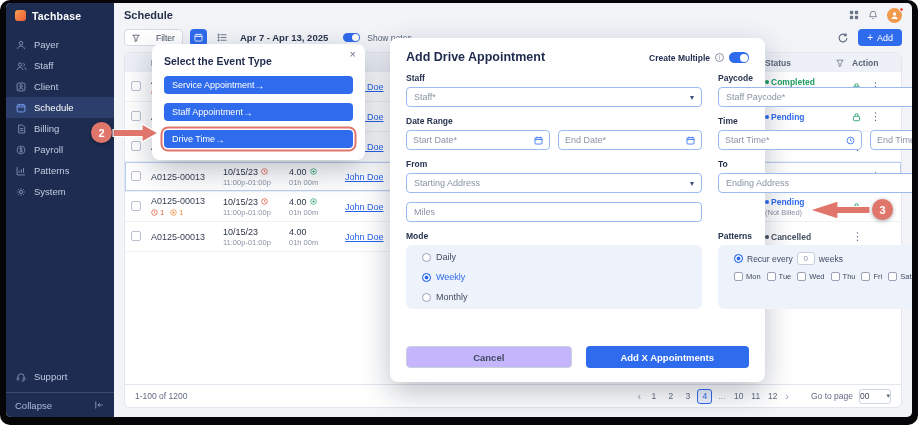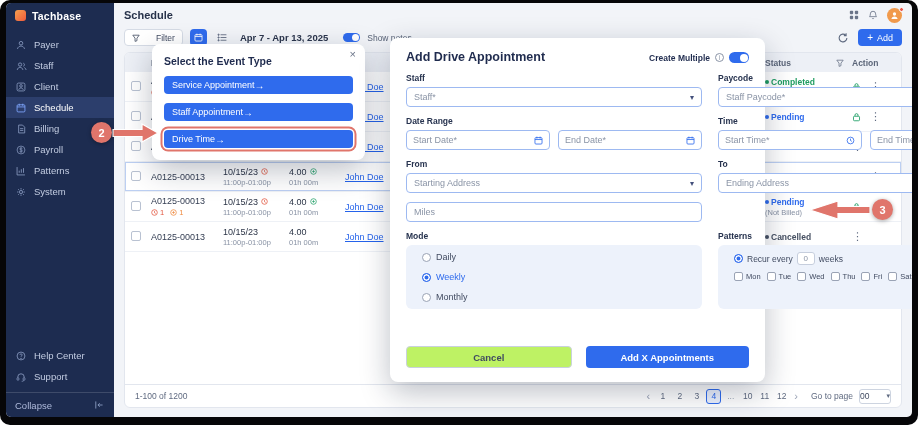--- a/index.html
+++ b/index.html
@@ -74,21 +74,21 @@
   .st-dark .stline{color:var(--status-cancelled,#465062)}
   .kebab{font-size:11px;color:#5f6a80;cursor:pointer;line-height:1}
   .lock{display:flex;cursor:pointer}
 
   .card-footer{display:flex;align-items:center;height:23px;border-top:1px solid #e2e6ee;padding:0 10px;font-size:8.5px;color:#5f6a80;flex-shrink:0}
   .pager{margin-left:auto;display:flex;align-items:center;gap:2px}
   .pg{min-width:15px;height:15px;padding:0 2px;display:flex;align-items:center;justify-content:center;border-radius:3px;font-size:8.5px;color:#5f6a80;cursor:pointer}
   .pg.active{border:1px solid var(--accent,#2f6bed);color:var(--accent,#2f6bed);background:#ecf2ff}
   .pg.dots{cursor:default;color:#9aa3b5}
   .pchev{color:#9aa3b5;font-size:11px;padding:0 3px;cursor:pointer}
-  .goto-label{margin:0 4px 0 8px}
+  .goto-label{margin:0 4px 0 17px}
   .goto-select{display:flex;align-items:center;justify-content:space-between;width:32px;height:15px;border:1px solid #cdd4e0;border-radius:3px;padding:0 0;font-size:8.5px;color:#414b61;cursor:pointer}
   .caret{font-size:7px;color:#5f6a80}
 
   
   .modal{position:absolute;background:#fff;border-radius:8px;box-shadow:0 10px 30px rgba(15,25,50,.28);z-index:20}
   .modal-event{left:146px;top:41px;width:213px;padding:11px 12px 12px}
   .me-title{font-size:10.5px;font-weight:bold;color:#1f2b4e}
   .me-close{position:absolute;top:4px;right:9px;font-size:11px;color:#6a7488;cursor:pointer}
   .evt-btn{display:flex;align-items:center;height:18px;padding:0 8px;border-radius:4px;background:var(--accent,#2f6bed);color:#fff;font-size:9px;margin-top:9px;cursor:pointer}
   .evt-btn .arr{font-size:10px}
@@ -118,21 +118,21 @@
   .opt.checked-label{color:var(--accent,#2f6bed)}
   .radio{width:9px;height:9px;border-radius:50%;border:1px solid #9aa3b5;background:#fff;flex-shrink:0}
   .radio.checked{border:1px solid var(--accent,#2f6bed);background:var(--accent,#2f6bed);box-shadow:inset 0 0 0 1.5px #fff}
   .checkbox{width:9px;height:9px;border:1px solid #9aa3b5;border-radius:2px;background:#fff;flex-shrink:0}
   .recur-row{display:flex;align-items:center;gap:4px;font-size:8.5px;color:#414b61}
   .recur-input{width:18px;height:13px;border:1px solid #c6cedd;border-radius:3px;background:#fff;text-align:center;font-size:8px;color:#8a94a6;outline:none;font-family:inherit;padding:0}
   .days{display:flex;flex-wrap:wrap;gap:5px 6px;margin-top:7px}
   .day{display:flex;align-items:center;gap:3px;font-size:7.5px;color:#414b61;cursor:pointer}
   .dm-actions{margin-top:auto;display:flex;gap:14px}
   .btn{flex:1;height:22px;border-radius:4px;display:flex;align-items:center;justify-content:center;font-size:9.5px;font-weight:bold;cursor:pointer}
-  .btn-cancel{background:#bef264;border:1px solid #c9d1dd;color:#414b61}
+  .btn-cancel{background:#c4b5fd;border:1px solid #c9d1dd;color:#414b61}
   .btn-submit{background:var(--accent,#2f6bed);color:#fff}
 
   
   .ann-layer{position:absolute;inset:0;pointer-events:none;z-index:30}
   .ann-circle{position:absolute;width:21px;height:21px;border-radius:50%;background:var(--annotation,#e0756b);color:#fff;font-size:11px;font-weight:bold;display:flex;align-items:center;justify-content:center;z-index:31;box-shadow:0 1px 4px rgba(0,0,0,.35)}
 </style>
 </head>
 <body>
 
 <div class="frame">
@@ -213,30 +213,20 @@
         <span class="nicon">
               <svg width="10" height="10" viewBox="0 0 14 14" fill="none" stroke="currentColor" stroke-width="1.2">
                 <circle cx="7" cy="7" r="2.2"></circle>
                 <path d="M7 1.5v2M7 10.5v2M1.5 7h2M10.5 7h2M3.1 3.1l1.4 1.4M9.5 9.5l1.4 1.4M10.9 3.1 9.5 4.5M4.5 9.5l-1.4 1.4"></path>
               </svg>
             </span>
         <span>System</span>
       </div>
     </nav>
     <div class="side-footer">
-      <div class="nav-item">
-        <span class="nicon">
-              <svg width="10" height="10" viewBox="0 0 14 14" fill="none" stroke="currentColor" stroke-width="1.2">
-                <circle cx="7" cy="7" r="5.5"></circle>
-                <path d="M5.4 5.4C5.5 4.5 6.2 4 7 4c.9 0 1.7.6 1.7 1.5 0 1.2-1.7 1.3-1.7 2.6"></path>
-                <circle cx="7" cy="10.3" r=".4" fill="currentColor"></circle>
-              </svg>
-            </span>
-        <span>Help Center</span>
-      </div>
       <div class="nav-item">
         <span class="nicon">
               <svg width="10" height="10" viewBox="0 0 14 14" fill="none" stroke="currentColor" stroke-width="1.2">
                 <path d="M2.5 8V7a4.5 4.5 0 0 1 9 0v1"></path>
                 <rect x="1.5" y="8" width="2.5" height="3.5" rx="1"></rect>
                 <rect x="10" y="8" width="2.5" height="3.5" rx="1"></rect>
                 <path d="M11 11.5c0 1-1.5 1.5-3 1.5"></path>
               </svg>
             </span>
         <span>Support</span>

